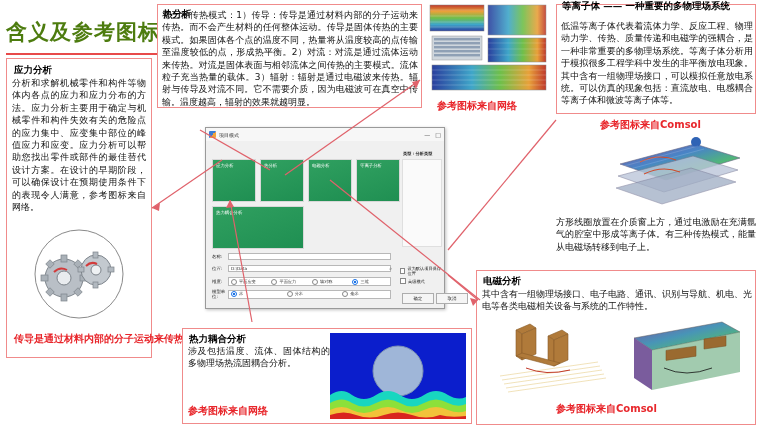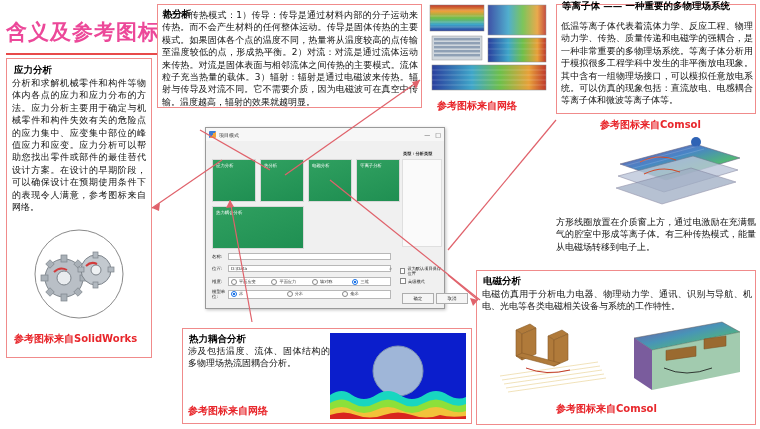--- a/index.html
+++ b/index.html
@@ -8,21 +8,21 @@
     background:#ffffff;
     font-family:"DejaVu Sans","Liberation Sans",sans-serif;
     position:relative;overflow:hidden;
     color:#000;
   }
   .abs{position:absolute;box-sizing:border-box;}
 
   
   #page-title{
     left:6px;top:18px;width:200px;
-    font-size:21px;font-weight:bold;color:#ec4899;
+    font-size:21px;font-weight:bold;color:#4d7c0f;
     letter-spacing:1px;
     border-bottom:2px solid #e84a4a;
     padding-bottom:7px;
   }
 
   
   .card{
     border:1px solid #f08b8b;
     background:#ffffff;
   }
@@ -156,21 +156,21 @@
         <rect x="73" y="24" width="5" height="6"></rect>
           <rect x="73" y="54" width="5" height="6"></rect>
         <rect x="58" y="39" width="6" height="5"></rect>
           <rect x="88" y="39" width="6" height="5"></rect>
       </g>
       <path d="M34 44 q6 -6 13 -2" stroke="#d23b3b" stroke-width="2" fill="none"></path>
       <path d="M66 38 q5 -5 11 -2" stroke="#d23b3b" stroke-width="2" fill="none"></path>
     </g>
   </svg>
 </div>
-<div class="abs credit" id="stress-credit">参考图标来自SolidWorks</div>
+<div class="abs credit" id="stress-credit">传导是通过材料内部的分子运动来传热</div>
 
 <div class="abs card" id="thermal-card"></div>
 <div class="abs card-h" id="thermal-head">热分析</div>
 <div class="abs card-b" id="thermal-body">有三种传热模式：1）传导：传导是通过材料内部的分子运动来传热。而不会产生材料的任何整体运动。传导是固体传热的主要模式。如果固体各个点的温度不同，热量将从温度较高的点传输至温度较低的点，形成热平衡。2）对流：对流是通过流体运动来传热。对流是固体表面与相邻流体之间传热的主要模式。流体粒子充当热量的载体。3）辐射：辐射是通过电磁波来传热。辐射与传导及对流不同。它不需要介质，因为电磁波可在真空中传输。温度越高，辐射的效果就越明显。</div>
 
 <div class="abs" id="thermal-imgs">
   <svg width="120" height="88" viewBox="0 0 120 88">
     <defs>
       <linearGradient id="jet" x1="0" y1="0" x2="0" y2="1">
         <stop offset="0%" stop-color="#c0392b"></stop>
@@ -250,21 +250,21 @@
     <g stroke="#ffffff" stroke-width="0.3" opacity="0.5">
       <line x1="24" y1="34" x2="98" y2="14"></line>
         <line x1="30" y1="37" x2="104" y2="17"></line>
     </g>
   </svg>
 </div>
 <div class="abs card-b" id="plasma-note">方形线圈放置在介质窗上方，通过电激励在充满氩气的腔室中形成等离子体。有三种传热模式，能量从电磁场转移到电子上。</div>
 
 <div class="abs card" id="em-card"></div>
 <div class="abs card-h" id="em-head">电磁分析</div>
-<div class="abs card-b" id="em-body">电磁仿真用于分析电力电器、物理动力学、通讯、识别与导航、机电、光电等各类电磁相关设备与系统的工作特性。</div>
+<div class="abs card-b" id="em-body">其中含有一组物理场接口、电子电路、通讯、识别与导航、机电、光电等各类电磁相关设备与系统的工作特性。</div>
 
 <div class="abs" style="left:486px;top:316px;width:130px;height:84px;">
   <svg width="130" height="84" viewBox="0 0 130 84">
     <g fill="#b07a3a" stroke="#8a5d28" stroke-width="0.6">
       <polygon points="30,14 44,8 50,12 36,18"></polygon>
       <polygon points="30,14 36,18 36,44 30,40"></polygon>
       <polygon points="36,18 50,12 50,38 36,44"></polygon>
       <polygon points="62,20 76,14 82,18 68,24"></polygon>
       <polygon points="62,20 68,24 68,50 62,46"></polygon>
       <polygon points="68,24 82,18 82,44 68,50"></polygon>

